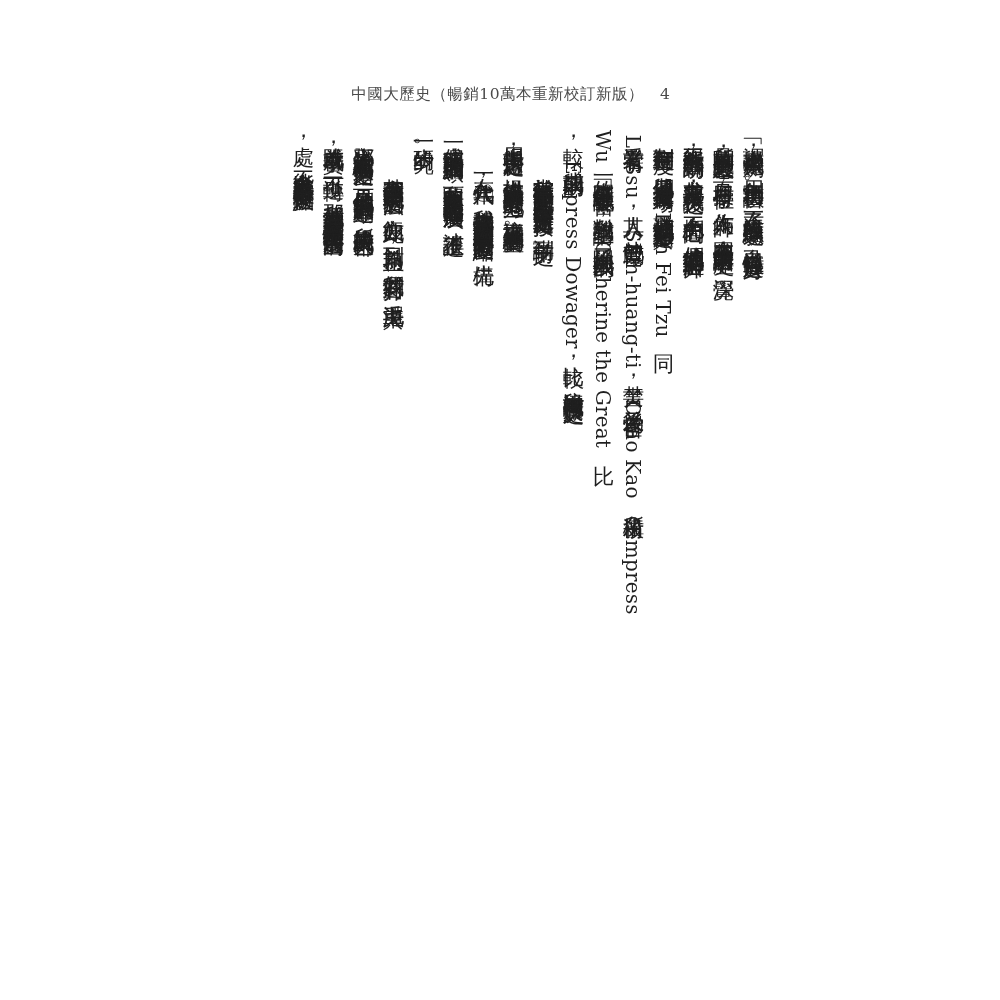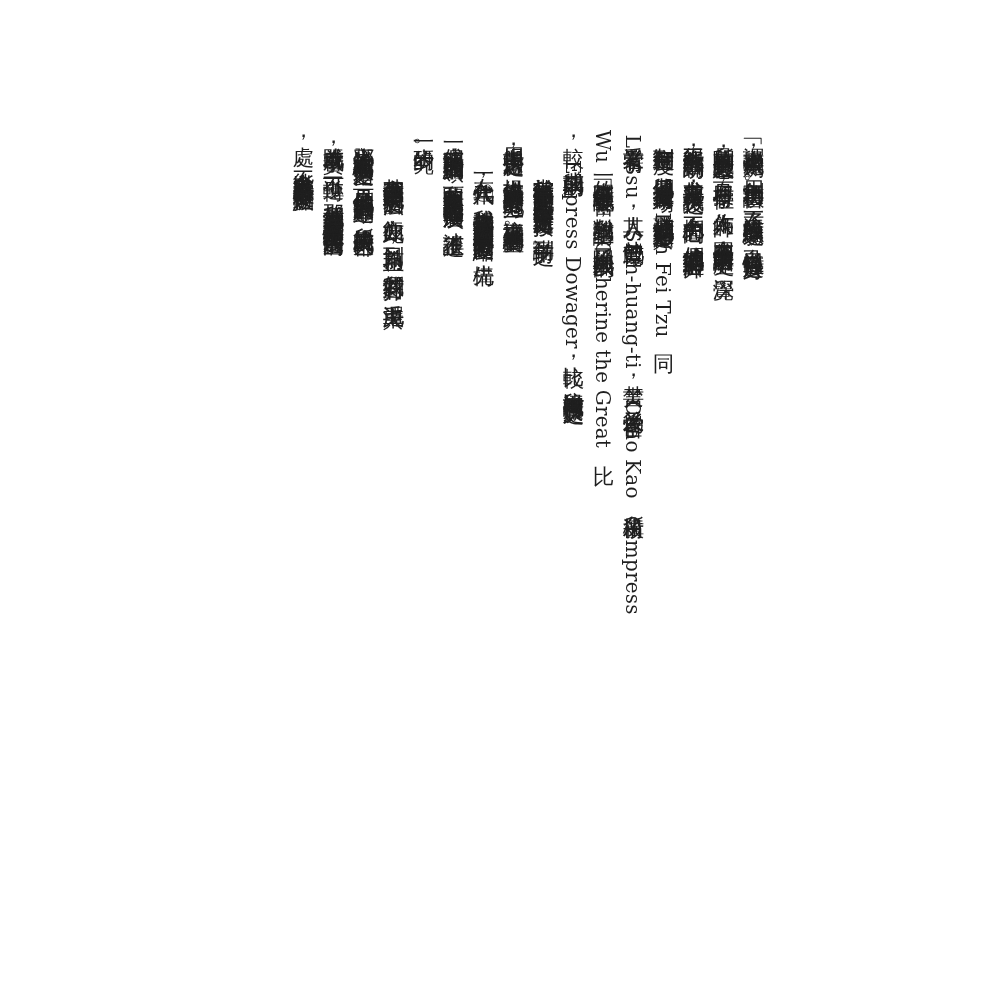--- a/index.html
+++ b/index.html
@@ -73,20 +73,23 @@
   .col.indent {
     padding-top: 31px;     
     height: 809px;
   }
 </style>
 </head>
 <body>
 
 <div id="page">
 
+  <div id="running-head">
+    <span>中國大歷史（暢銷10萬本重新校訂新版）　4</span>
+  </div>
 
   <div id="body-text">
 
     <div class="col"><span>謂「學書未成先習劍，用劍無功再讀書」。有了這樣一段顛簸之經驗，自己尚在憧憬於近身</span></div>
 
     <div class="col"><span>所見聞的事蹟之真意義，而一旦授有學位，作為人師，在美國學子之前講解中國歷史，深覺</span></div>
 
     <div class="col"><span>得不能照教科書朗誦，尤其每次複習與考試之後，不免捫心自問：他們或她們需要理解井田</span></div>
 
     <div class="col"><span>制度到何程度？與他們日後立身處世有何用場？難道他們或她們必須知道與</span><span class="lat">Han Fei Tzu</span><span>同</span></div>

